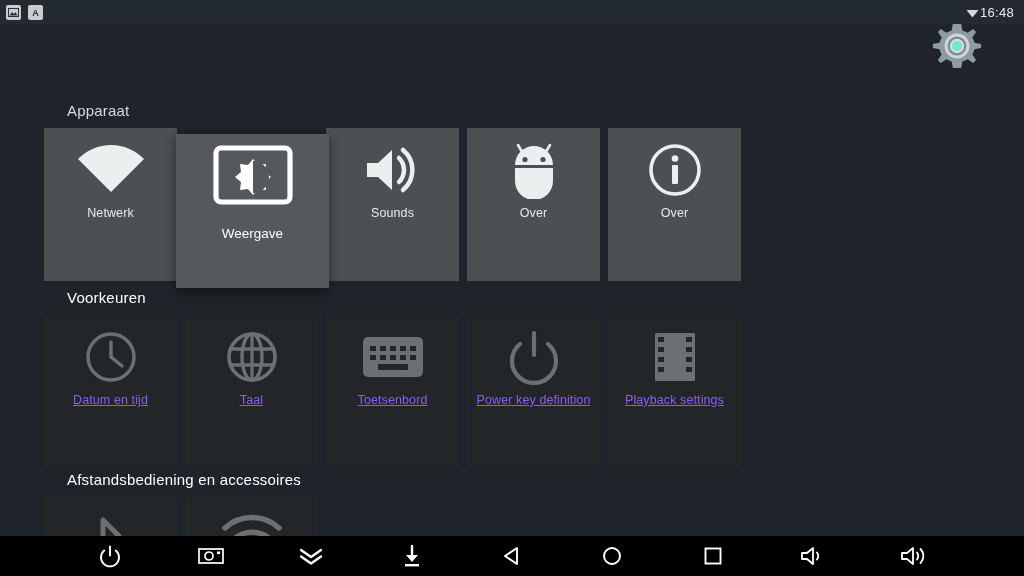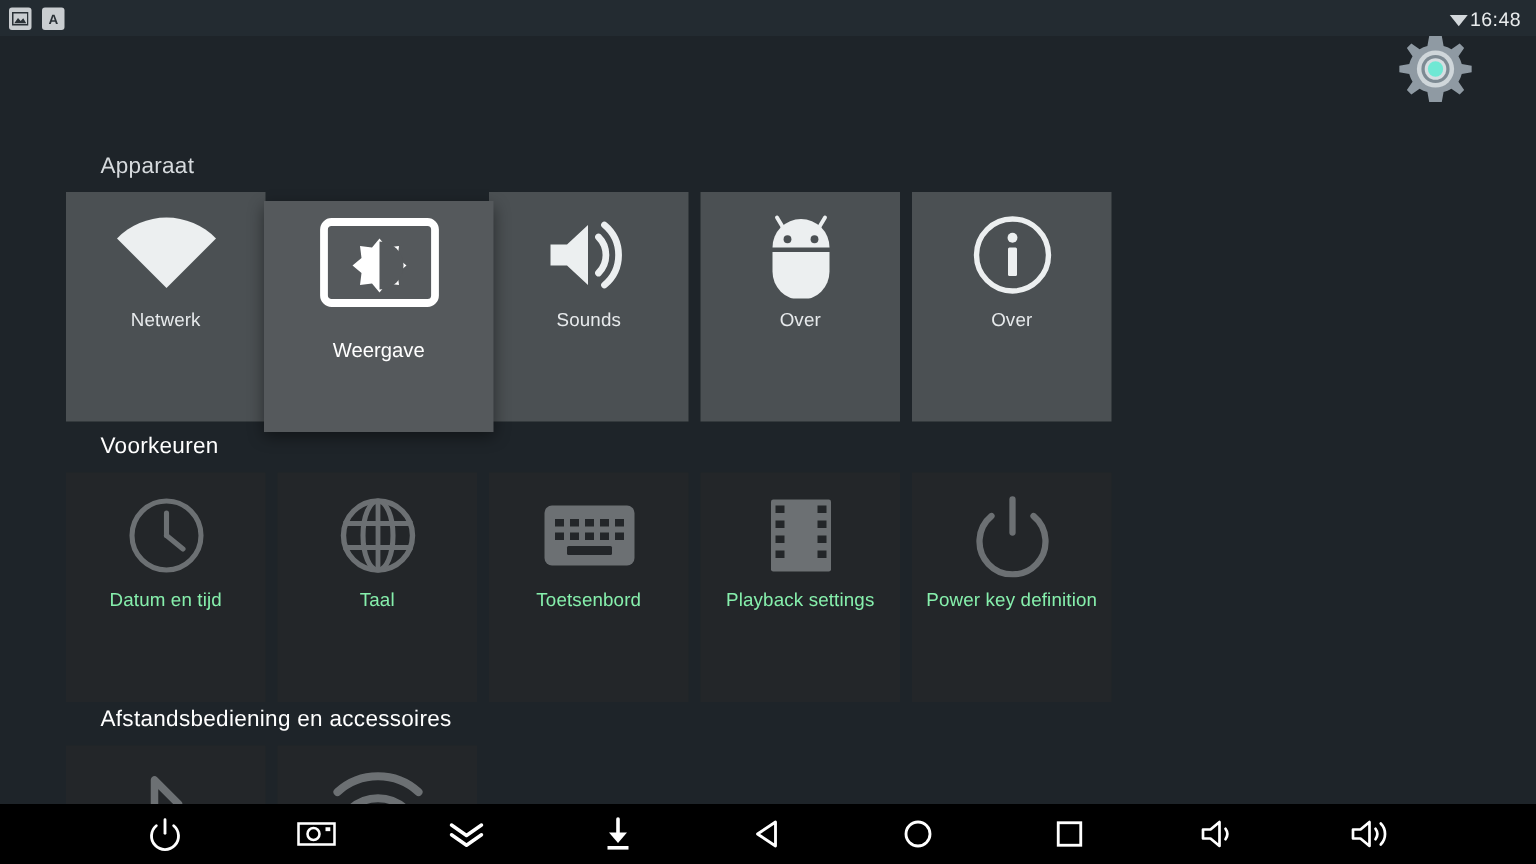--- a/index.html
+++ b/index.html
@@ -50,21 +50,21 @@
     height:78px; display:flex; align-items:center; justify-content:center;
     width:100%; padding-top:6px;
   }
   .tile .tile-label {
     font-size:12.5px; color:#e7eaec; text-align:center;
     width:100%; padding:0 4px; letter-spacing:.1px; white-space:nowrap;
   }
 
   
   .tile.dim { background:#232629; }
-  .tile.dim .tile-label { color:#86efac; }
+  .tile.dim .tile-label { color:#8b5cf6;text-decoration:underline; }
 
   
   #tile-weergave {
     position:absolute; left:176px; top:0px;
     width:153px; height:154px; background:#55595c;
     z-index:20; box-shadow:0 3px 10px rgba(0,0,0,.45);
     display:flex; flex-direction:column; align-items:center;
   }
   #tile-weergave .tile-icon { height:92px; padding-top:10px; }
   #tile-weergave .tile-label { font-size:13.5px; color:#ffffff; }
@@ -244,47 +244,47 @@
                 <rect x="16" y="29" width="30" height="6" rx="1"></rect>
               </g>
             </svg>
           </div>
           <div class="tile-label">Toetsenbord</div>
         </div>
 
 
         <div class="tile dim">
           <div class="tile-icon">
+            <svg width="56" height="56" viewBox="0 0 56 56">
+              <path d="M14 15 A22 22 0 1 0 42 15" fill="none" stroke="#6c7073" stroke-width="4.2" stroke-linecap="round"></path>
+              <line x1="28" y1="4" x2="28" y2="26" stroke="#6c7073" stroke-width="4.2" stroke-linecap="round"></line>
+            </svg>
+          </div>
+          <div class="tile-label">Power key definition</div>
+        </div>
+
+        <div class="tile dim">
+          <div class="tile-icon">
             <svg width="44" height="52" viewBox="0 0 44 52">
               <rect x="2" y="2" width="40" height="48" rx="1.5" fill="#6c7073"></rect>
               <g fill="#232629">
                 <rect x="5" y="6" width="6" height="5"></rect>
                   <rect x="5" y="16" width="6" height="5"></rect>
                 <rect x="5" y="26" width="6" height="5"></rect>
                   <rect x="5" y="36" width="6" height="5"></rect>
                 <rect x="33" y="6" width="6" height="5"></rect>
                   <rect x="33" y="16" width="6" height="5"></rect>
                 <rect x="33" y="26" width="6" height="5"></rect>
                   <rect x="33" y="36" width="6" height="5"></rect>
               </g>
             </svg>
           </div>
           <div class="tile-label">Playback settings</div>
         </div>
 
-        <div class="tile dim">
-          <div class="tile-icon">
-            <svg width="56" height="56" viewBox="0 0 56 56">
-              <path d="M14 15 A22 22 0 1 0 42 15" fill="none" stroke="#6c7073" stroke-width="4.2" stroke-linecap="round"></path>
-              <line x1="28" y1="4" x2="28" y2="26" stroke="#6c7073" stroke-width="4.2" stroke-linecap="round"></line>
-            </svg>
-          </div>
-          <div class="tile-label">Power key definition</div>
-        </div>
-
       </div>
     </div>
 
     <div class="row-section" style="top:447px;">
       <div class="section-title dim" style="top:0px;">Afstandsbediening en accessoires</div>
 
       <div class="tile-strip" style="top:26px;">
         <div class="tile dim">
           <div class="tile-icon">
             <svg width="44" height="58" viewBox="0 0 44 58">

